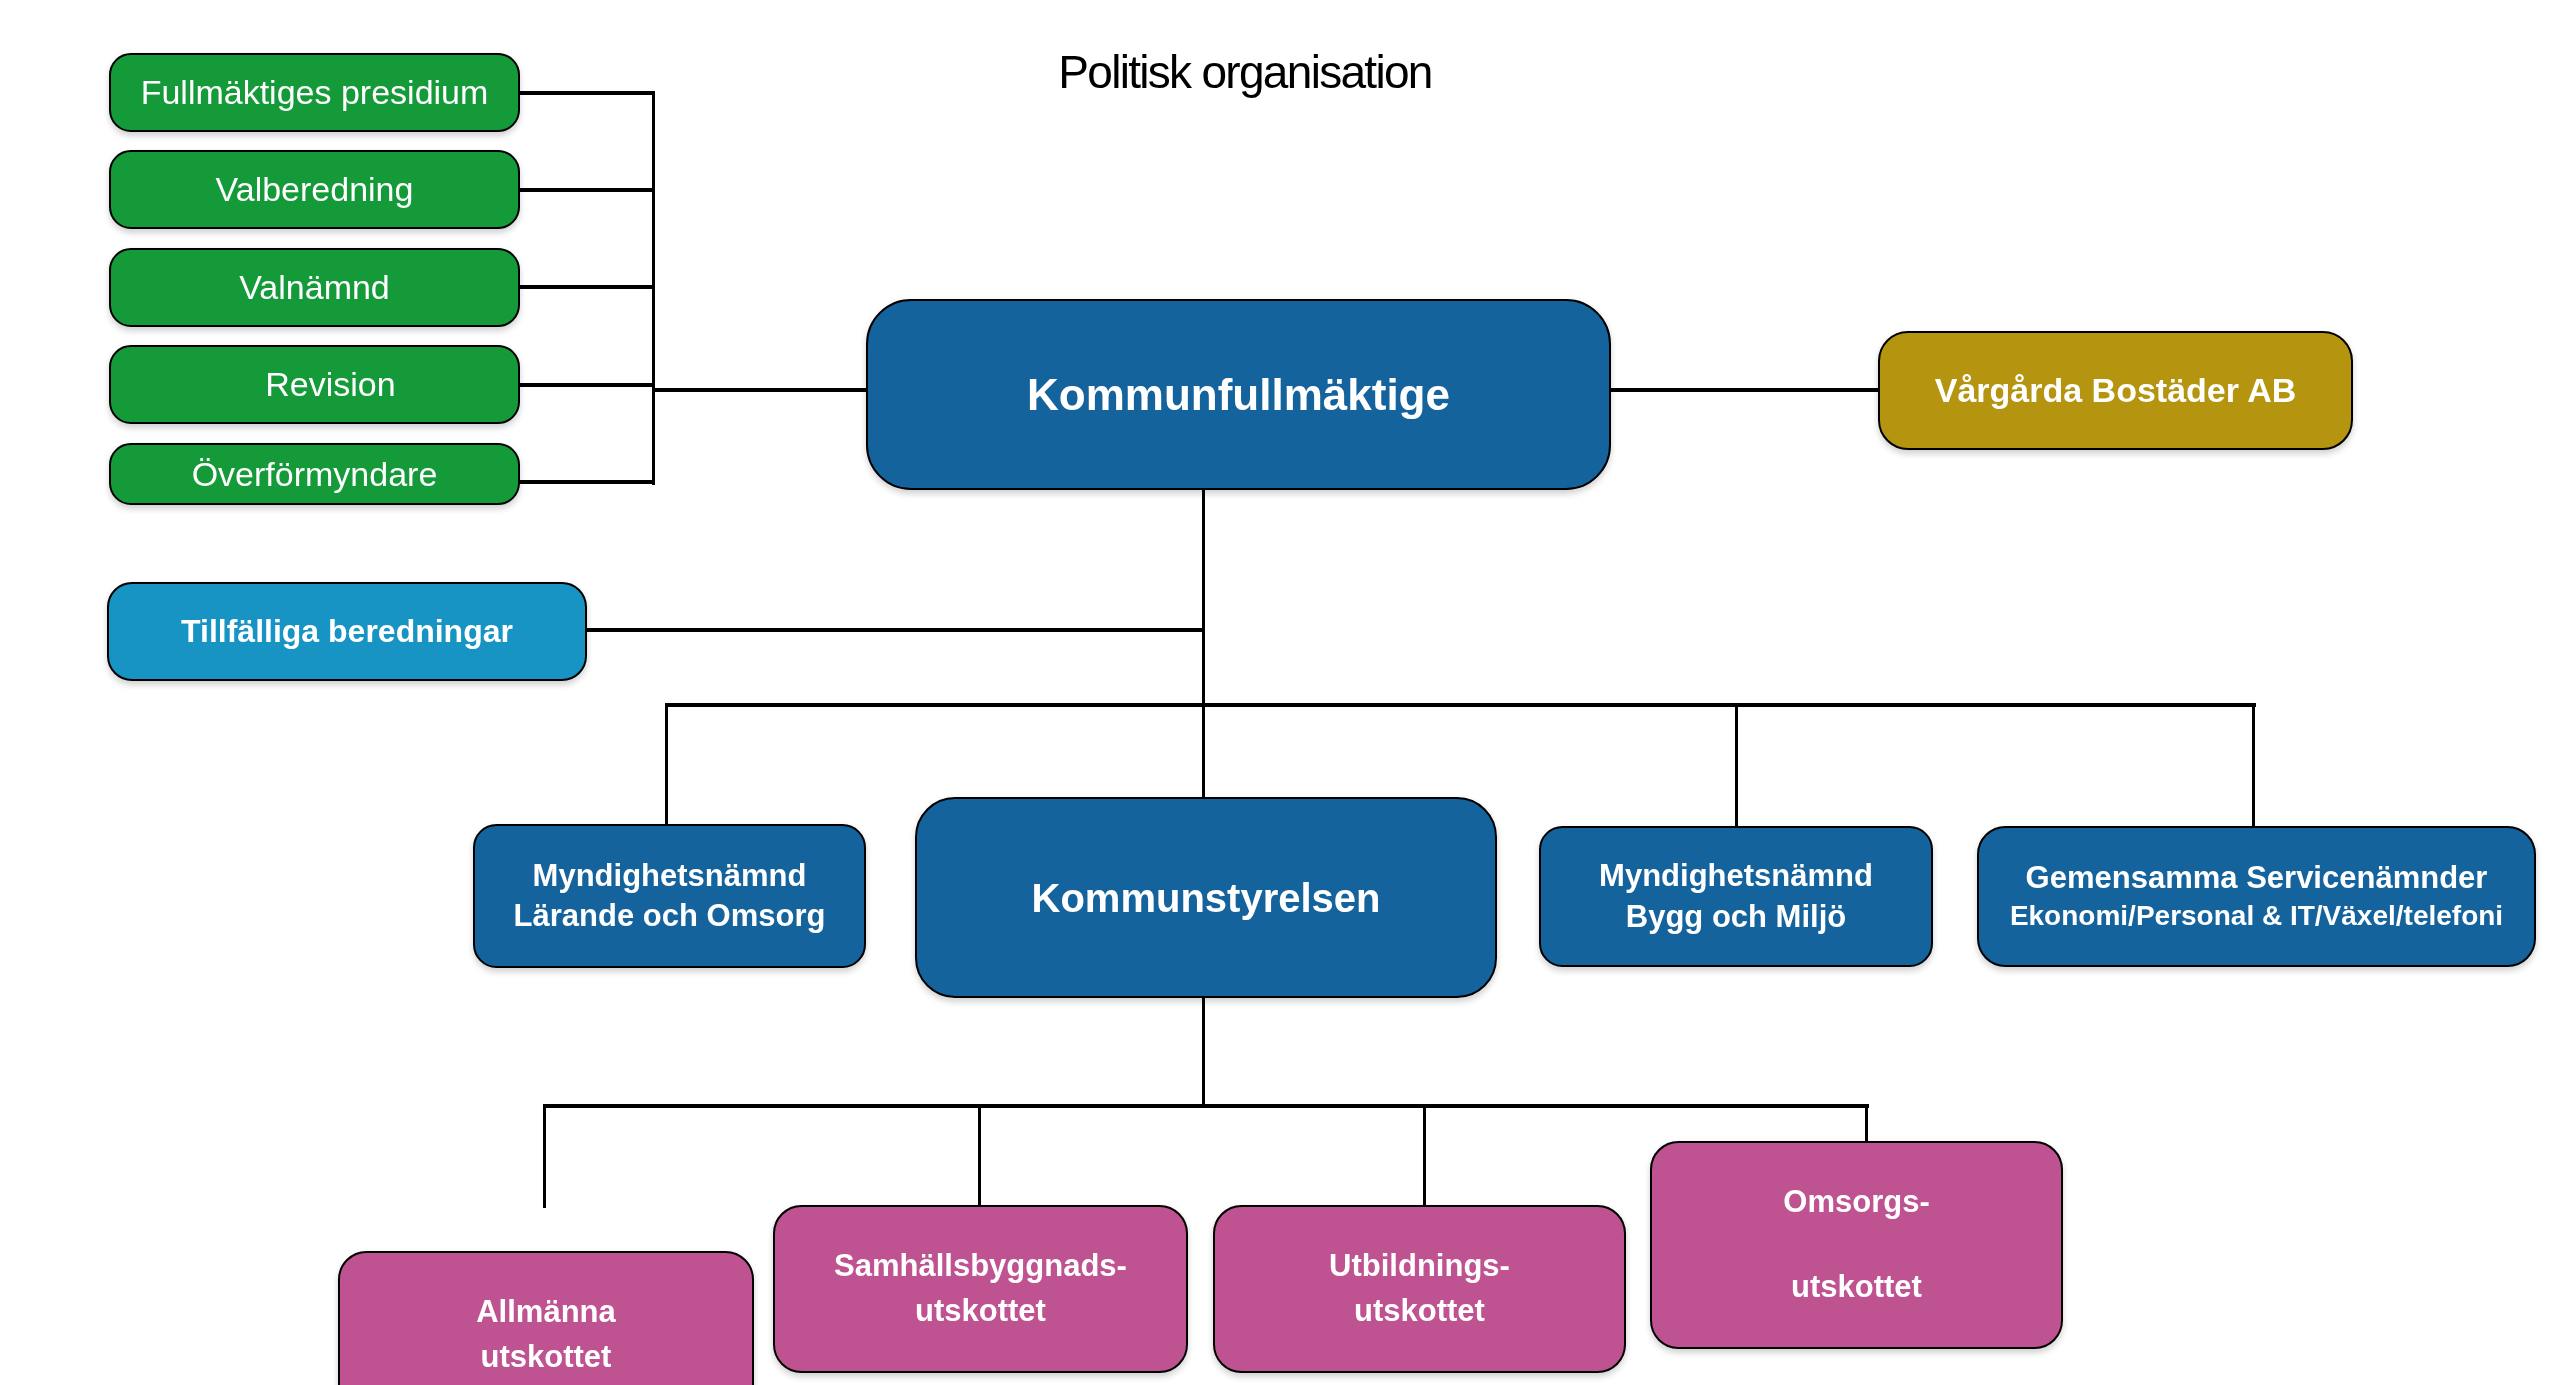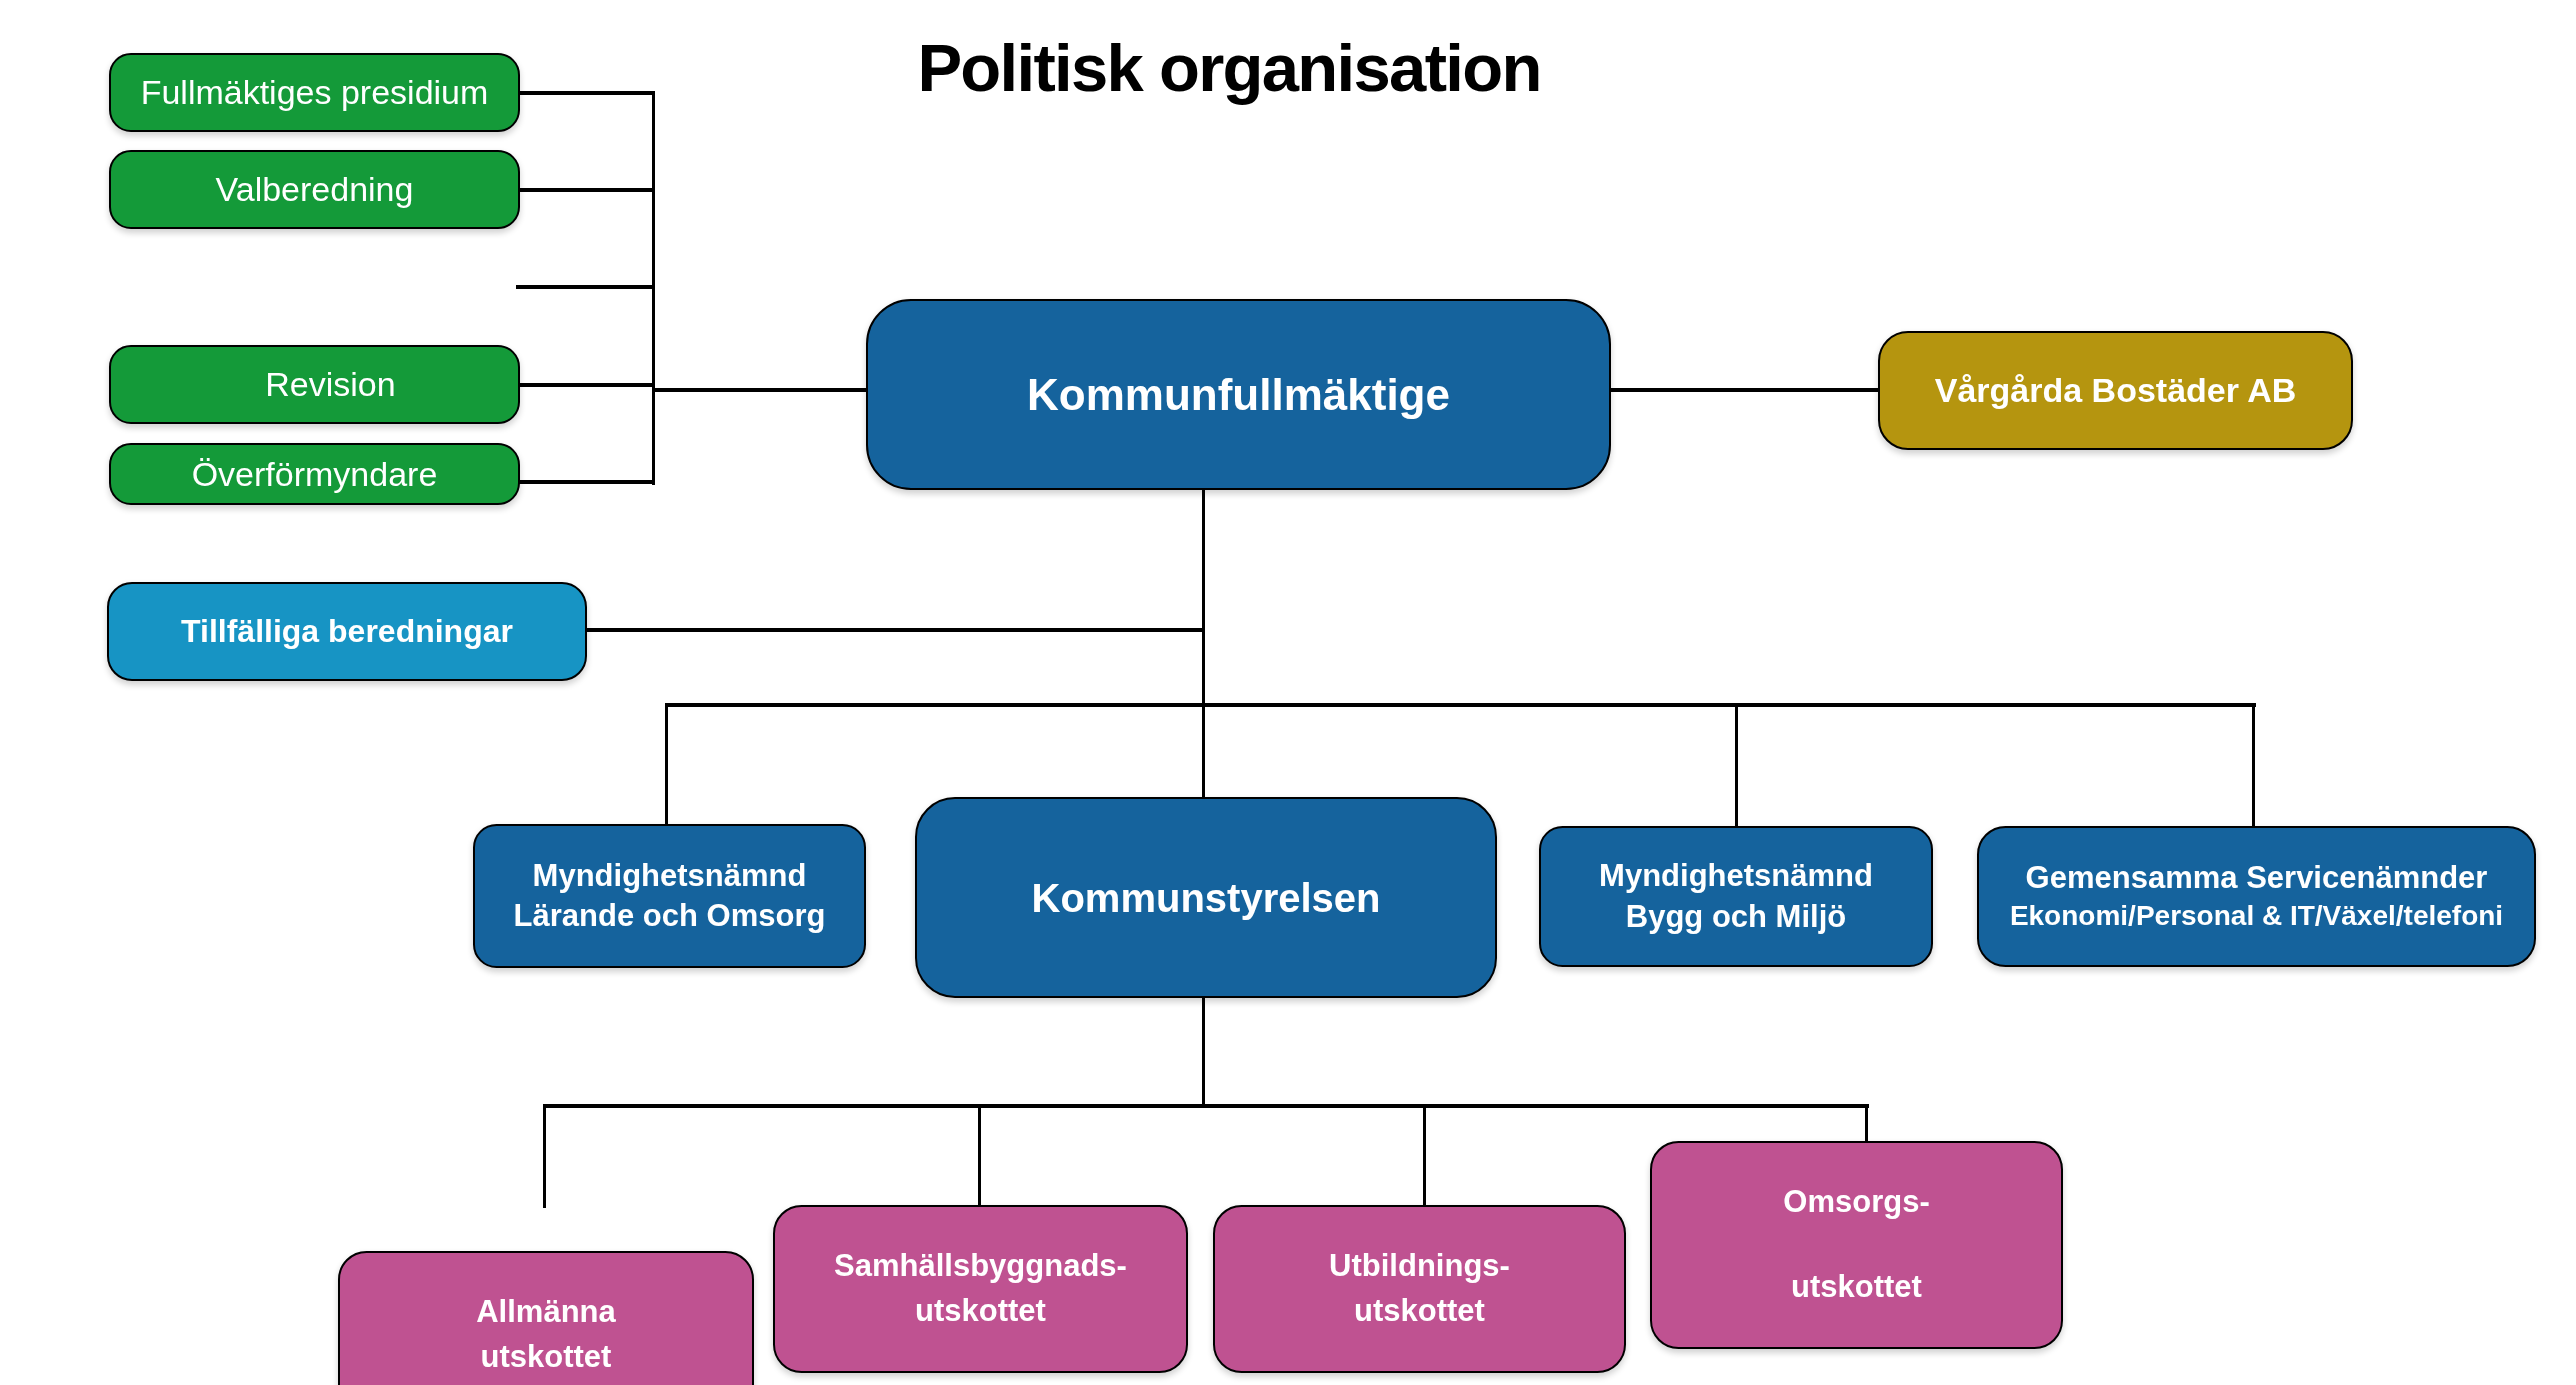--- a/index.html
+++ b/index.html
@@ -13,23 +13,23 @@
     width: 2576px;
     height: 1385px;
     background: var(--background, #ffffff);
     overflow: hidden;
   }
   .title {
     position: absolute;
     left: 1229px;
     top: 28.5px;
     transform: translateX(-50%);
-    margin: 0;
-    font-size: 67px;
-    font-weight: 700;
+    margin: 16px;
+    font-size: 46px;
+    font-weight: 400;
     letter-spacing: -1.7px;
     color: var(--title_text, #000000);
     white-space: nowrap;
   }
   .line {
     position: absolute;
     background: var(--line, #000000);
   }
   .node {
     position: absolute;
@@ -88,20 +88,23 @@
   <div class="line" style="left:978px; top:1106px; width:3.4px; height:102px;"></div>
   <div class="line" style="left:1423px; top:1106px; width:3.4px; height:102px;"></div>
   <div class="line" style="left:1865px; top:1106px; width:3.4px; height:102px;"></div>
 
   <div class="node green" style="left:109px; top:53px; width:411px; height:79px;">
     <span>Fullmäktiges presidium</span>
   </div>
   <div class="node green" style="left:109px; top:150px; width:411px; height:79px;">
     <span>Valberedning</span>
   </div>
+  <div class="node green" style="left:109px; top:248px; width:411px; height:79px;">
+    <span>Valnämnd</span>
+  </div>
   <div class="node green" style="left:109px; top:345px; width:411px; height:79px;padding-left:32px;">
     <span>Revision</span>
   </div>
   <div class="node green" style="left:109px; top:443px; width:411px; height:62px;">
     <span>Överförmyndare</span>
   </div>
 
   <div class="node blue council" style="left:866px; top:299px; width:745px; height:191px;">
     <span>Kommunfullmäktige</span>
   </div>

